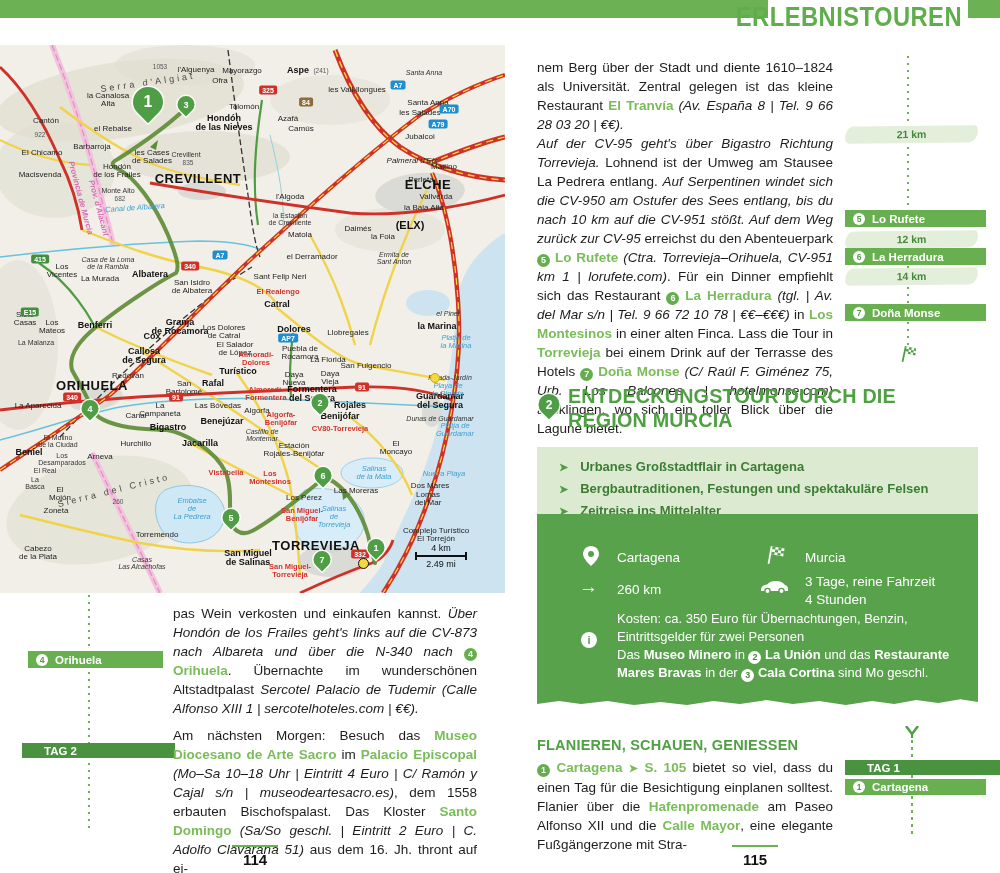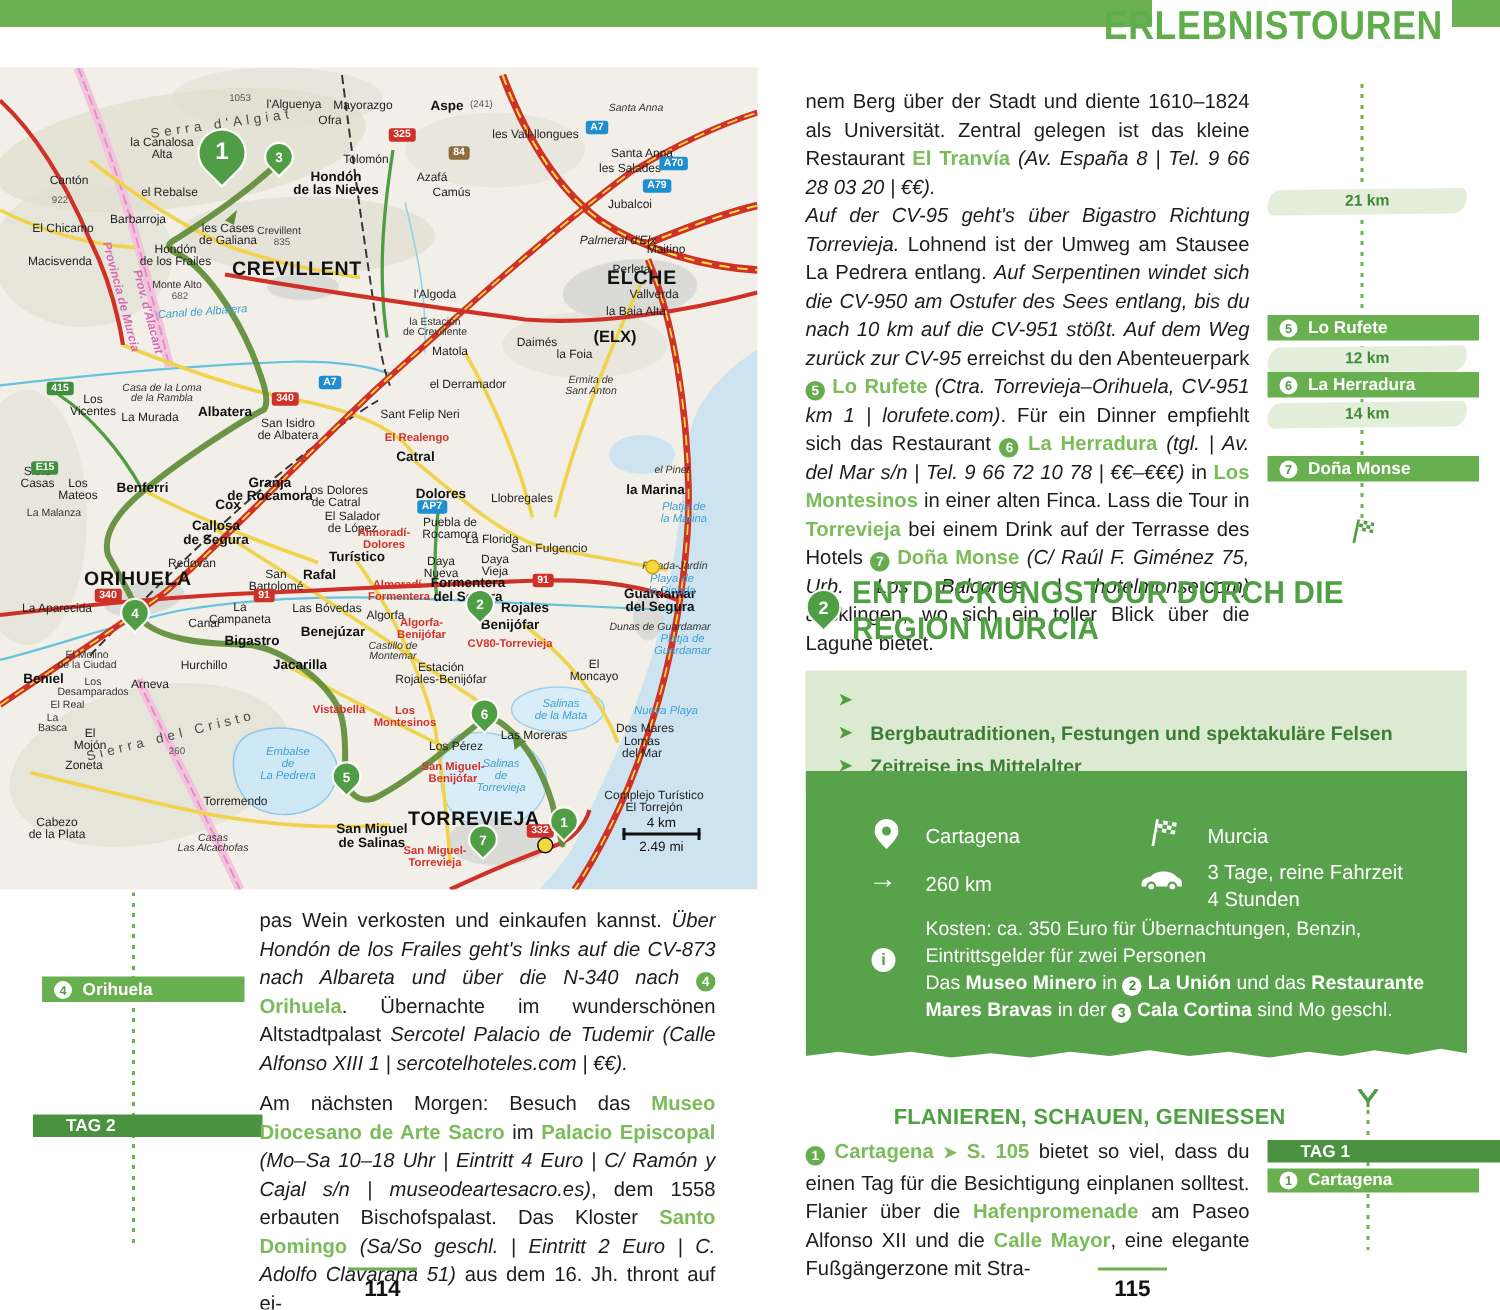--- a/index.html
+++ b/index.html
@@ -92,21 +92,21 @@
      font-weight:700;color:#3c7d33;}
   .hl-row .arr{color:#4f9e41;font-size:11px;line-height:20px;}
   #factbox{left:537px;top:514px;width:441px;height:198px;background:#57a24a;color:#fff;
      clip-path:polygon(0 0,100% 0,100% 95%,96% 93.5%,91% 95.5%,86% 94%,81% 96%,76% 94.5%,70% 96.5%,64% 94.5%,58% 96%,52% 94%,46% 96%,40% 94.5%,34% 96.5%,28% 95%,22% 96.5%,16% 94.5%,10% 96%,5% 94.5%,0 96%);}
   .fact-label{position:absolute;font-size:13.5px;}
   .fact-icon{position:absolute;display:flex;align-items:center;justify-content:center;color:#fff;}
   #fact-info-text{position:absolute;left:80px;top:96px;width:340px;font-size:13px;line-height:18px;}
   .infocircle{width:16px;height:16px;border-radius:50%;background:#fff;color:#57a24a;
      font-weight:800;font-size:11px;display:flex;align-items:center;justify-content:center;}
 
-  #flanieren-head{left:537px;top:737px;width:320px;font-size:14.5px;font-weight:800;color:#4fa043;letter-spacing:.2px;text-align:right;}
+  #flanieren-head{left:537px;top:737px;width:320px;font-size:14.5px;font-weight:800;color:#4fa043;letter-spacing:.2px;}
   .arrowdown{position:absolute;}
 </style>
 </head>
 <body>
 
 <div class="abs" id="header-bar"></div>
 <div class="abs" id="header-title">ERLEBNISTOUREN</div>
 <div class="abs" id="header-block"></div>
 
 <div class="abs" id="map">
@@ -204,21 +204,21 @@
 Alta</div>
       <div class="ml vil" style="left: 46px; top: 76px;">Cantón</div>
       <div class="ml peak" style="left: 40px; top: 90px;">922</div>
       <div class="ml vil" style="left: 113px; top: 84px;">el Rebalse</div>
       <div class="ml vil" style="left: 92px; top: 102px;">Barbarroja</div>
       <div class="ml vil" style="left: 42px; top: 108px;">El Chicamo</div>
       <div class="ml vil" style="left: 40px; top: 130px;">Macisvenda</div>
       <div class="ml vil" style="left: 117px; top: 126px;">Hondón
 de los Frailes</div>
       <div class="ml vil" style="left: 152px; top: 112px;">les Cases
-de Galiana</div>
+de Salades</div>
       <div class="ml small" style="left: 118px; top: 146px;">Monte Alto</div>
       <div class="ml peak" style="left: 120px; top: 154px;">682</div>
       <div class="ml vil" style="left: 196px; top: 25px;">l'Alguenya</div>
       <div class="ml vil" style="left: 220px; top: 36px;">Ofra</div>
       <div class="ml vil" style="left: 242px; top: 26px;">Mayorazgo</div>
       <div class="ml vil" style="left: 244px; top: 62px;">Tolomón</div>
       <div class="ml town" style="left: 224px; top: 78px;">Hondón
 de las Nieves</div>
       <div class="ml small" style="left: 186px; top: 110px;">Crevillent</div>
       <div class="ml peak" style="left: 188px; top: 118px;">835</div>
@@ -496,20 +496,21 @@
 <div class="abs" id="tour2-pin">
   <div class="pin">
       <span>2</span>
     </div>
 </div>
 <div class="abs" id="tour2-title">ENTDECKUNGSTOUR DURCH DIE REGION MURCIA</div>
 
 <div class="abs" id="highlights">
     <div class="hl-row">
       <span class="arr">➤</span>
+      <span>Urbanes Großstadtflair in Cartagena</span>
     </div>
     <div class="hl-row">
       <span class="arr">➤</span>
       <span>Bergbautraditionen, Festungen und spektakuläre Felsen</span>
     </div>
     <div class="hl-row">
       <span class="arr">➤</span>
       <span>Zeitreise ins Mittelalter</span>
     </div>
   </div>

